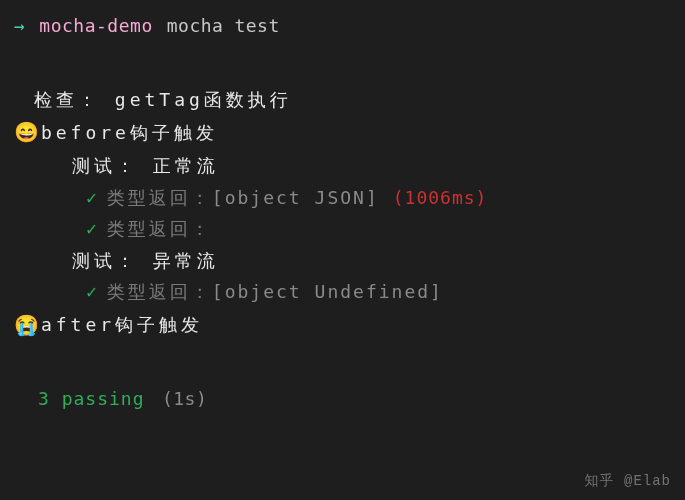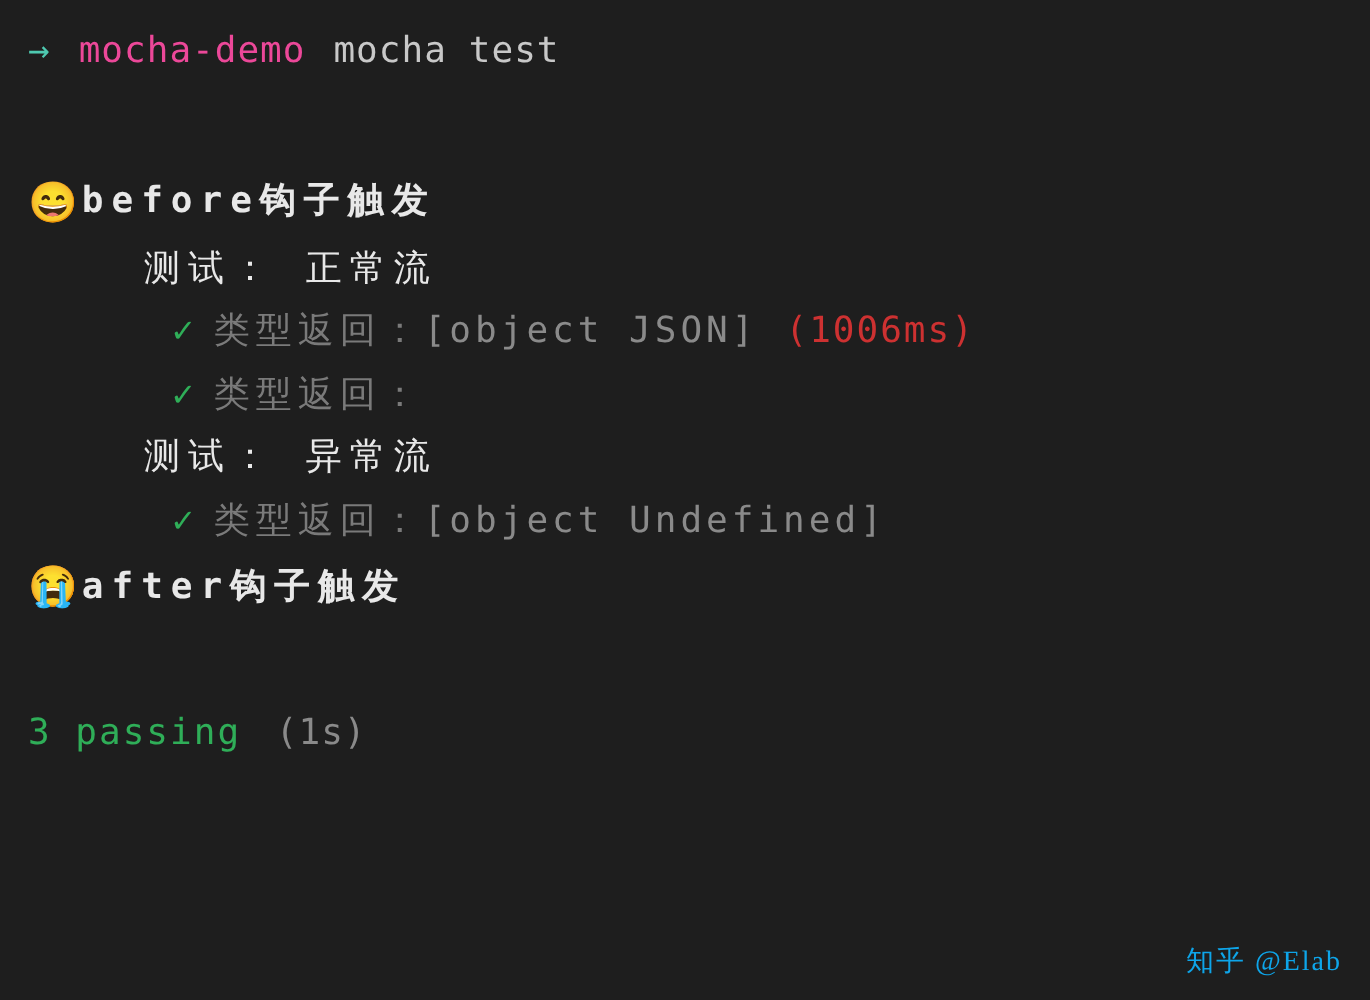--- a/index.html
+++ b/index.html
@@ -26,21 +26,21 @@
       display: flex;
       align-items: baseline;
       gap: 0;
       margin-bottom: 42px;
     }
     .arrow {
       color: #4ec9b0;
       margin-right: 14px;
     }
     .cwd {
-      color: #ec4899;
+      color: #f9a8d4;
       margin-right: 14px;
       text-align: right;
     }
     .cmd {
       color: #c8c8c8;
       margin-right: 11px;
     }
     .cmd-arg {
       color: #c8c8c8;
       text-underline-offset: 3px;
@@ -52,21 +52,20 @@
     }
     .hook-line {
       color: #e8e8e8;
       display: flex;
       align-items: center;
       margin-left: 0;
       letter-spacing: 3px;
     }
     .hook-line .cn {
       letter-spacing: 4px;
-      font-weight: bold;
     }
     .emoji {
       font-size: 20px;
       margin-right: 2px;
       letter-spacing: 0;
     }
     .suite-sub {
       color: #e8e8e8;
       margin-left: 58px;
       letter-spacing: 4px;
@@ -89,51 +88,53 @@
       color: #8a8a8a;
       letter-spacing: 2px;
     }
     .timing {
       color: #cd3131;
       margin-left: 14px;
       letter-spacing: 1px;
     }
     .summary {
       margin-top: 40px;
+      margin-left: 24px;
     }
     .passing {
       color: #2fae58;
       letter-spacing: 1px;
     }
     .duration {
       color: #8a8a8a;
       margin-left: 6px;
     }
     .watermark {
       position: absolute;
       right: 14px;
       bottom: 10px;
       font-size: 14px;
-      color: #0ea5e9;
-      font-family: Liberation Serif, serif;
+      color: #737373;
+      font-family: Liberation Mono, monospace;
       letter-spacing: 1px;
     }
   </style>
 </head>
 <body>
 
 <div class="terminal">
 
   <div class="prompt-line">
     <span class="arrow">→</span>
     <span class="cwd">mocha-demo</span>
     <span class="cmd">mocha</span>
     <span class="cmd-arg">test</span>
   </div>
 
+  <div class="suite-root">检查： getTag函数执行</div>
 
   <div class="hook-line">
     <span class="emoji">😄</span>
     <span class="cn">before钩子触发</span>
   </div>
 
   <div class="suite-sub">测试： 正常流</div>
 
   <div class="test-line">
     <span class="check">✓</span>

